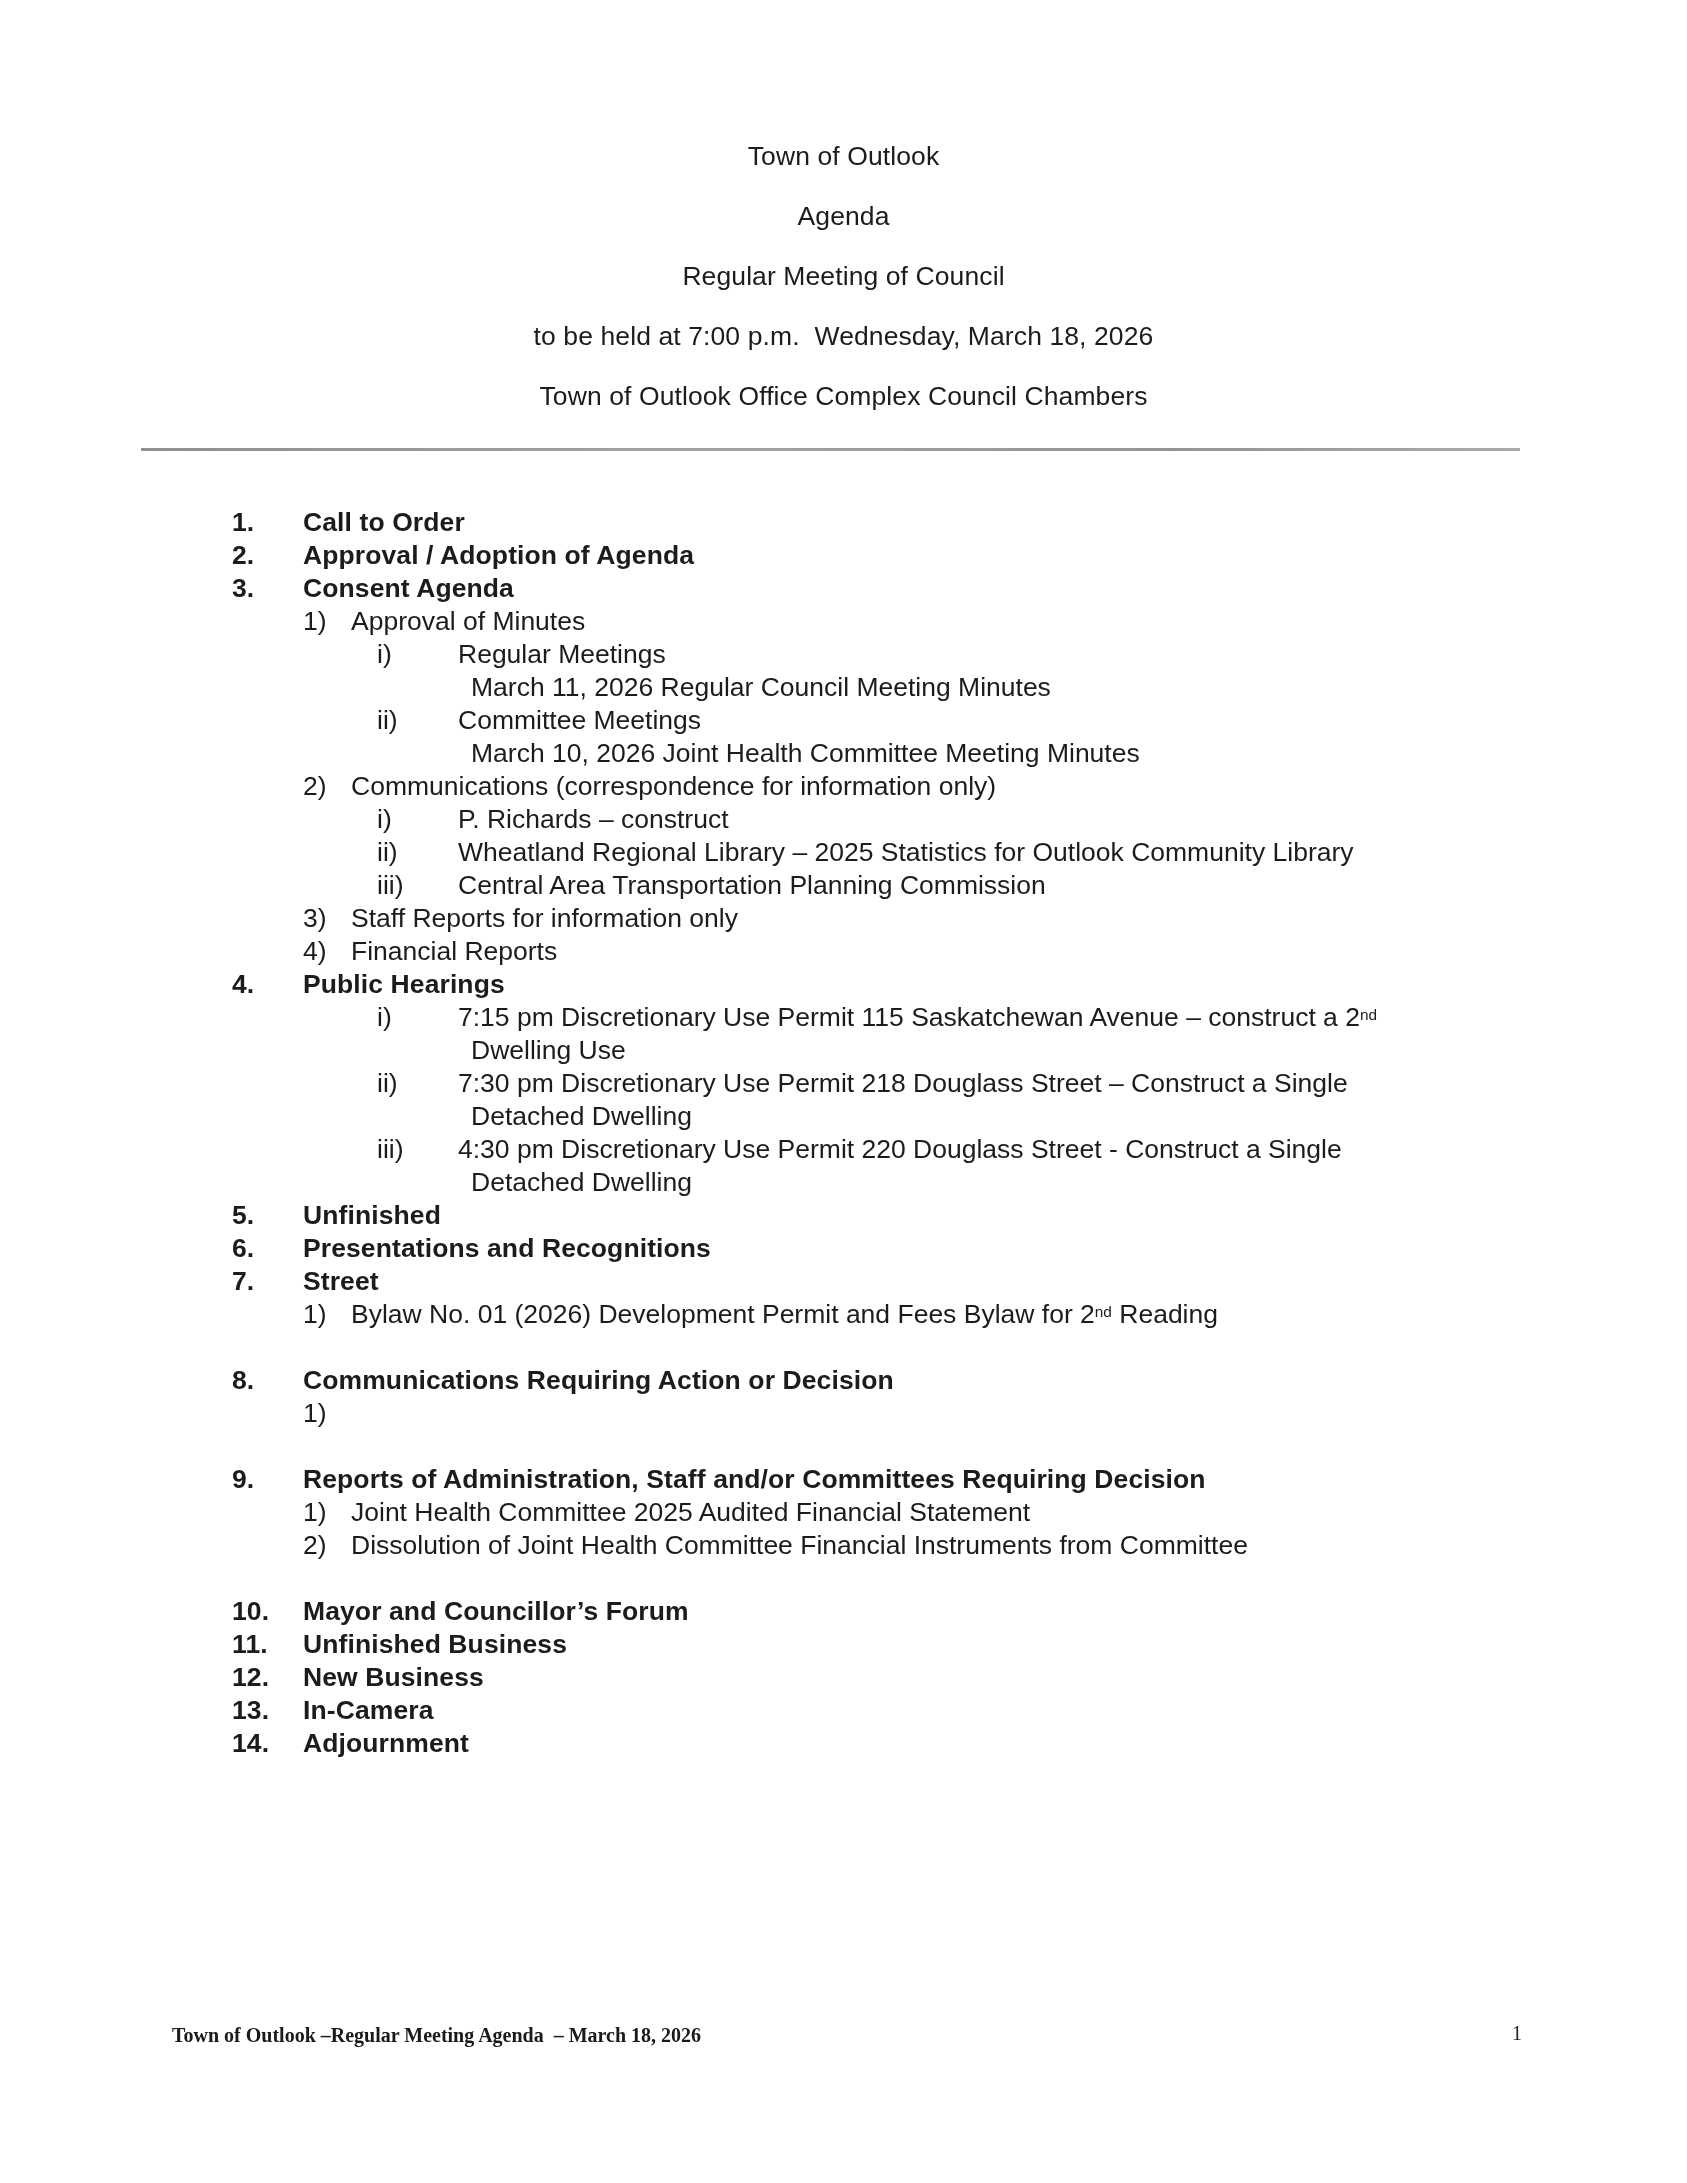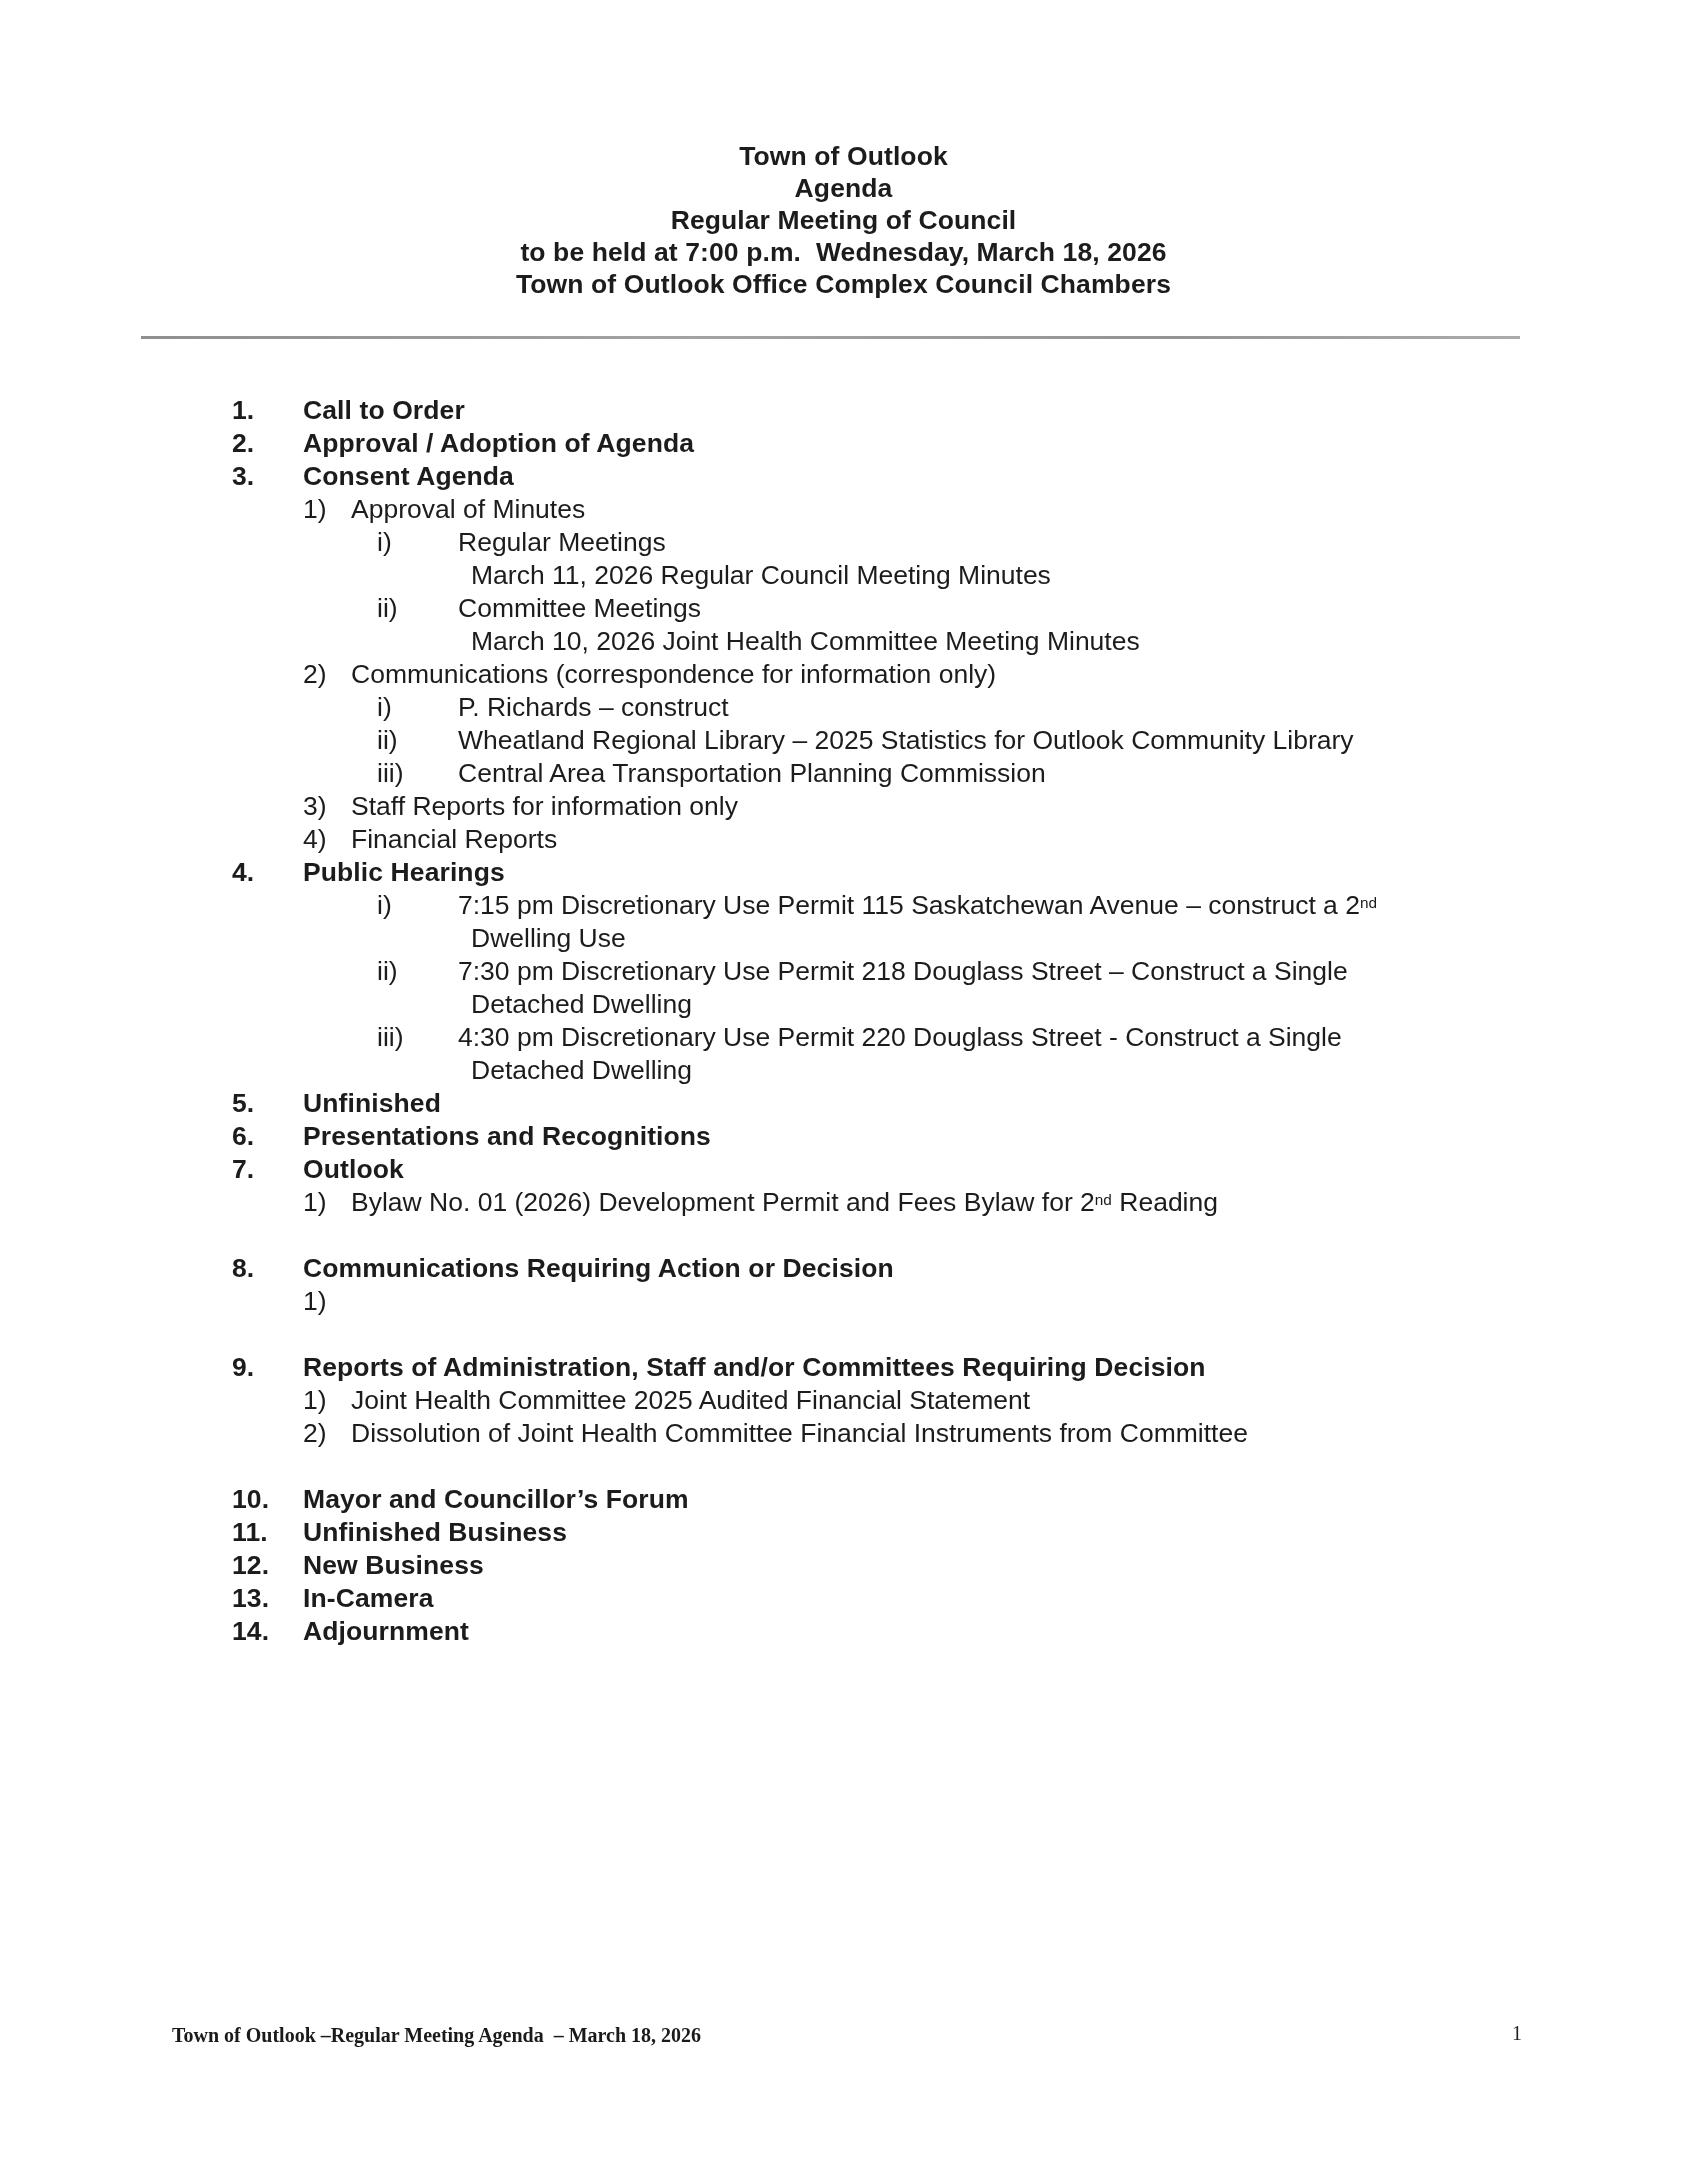--- a/index.html
+++ b/index.html
@@ -16,23 +16,24 @@
     overflow: hidden;
   }
   
   .doc-header {
     margin-top: 140px;
     text-align: center;
   }
   .hline {
     font-size: 26.5px;
     line-height: 32px;
-    font-weight: 700;
+    font-weight: 400;
     white-space: pre-wrap;
     letter-spacing: 0.1px;
+    margin-top: 28px;
   }
   
   .divider {
     margin-top: 36px;
     margin-left: 141px;
     width: 1379px;
     height: 3.3px;
     background: linear-gradient(90deg, #8f8f8f, #a3a3a3 40%, #949494 75%, #ababab);
   }
   
@@ -116,21 +117,21 @@
     <div class="row t-sub"><span class="marker">4)</span><span class="text">Financial Reports</span></div>
     <div class="row t-section"><span class="marker">4.</span><span class="text">Public Hearings</span></div>
     <div class="row t-rsub"><span class="marker">i)</span><span class="text">7:15 pm Discretionary Use Permit 115 Saskatchewan Avenue – construct a 2<sup>nd</sup></span></div>
     <div class="row t-cont"><span class="text">Dwelling Use</span></div>
     <div class="row t-rsub"><span class="marker">ii)</span><span class="text">7:30 pm Discretionary Use Permit 218 Douglass Street – Construct a Single</span></div>
     <div class="row t-cont"><span class="text">Detached Dwelling</span></div>
     <div class="row t-rsub"><span class="marker">iii)</span><span class="text">4:30 pm Discretionary Use Permit 220 Douglass Street - Construct a Single</span></div>
     <div class="row t-cont"><span class="text">Detached Dwelling</span></div>
     <div class="row t-section"><span class="marker">5.</span><span class="text">Unfinished</span></div>
     <div class="row t-section"><span class="marker">6.</span><span class="text">Presentations and Recognitions</span></div>
-    <div class="row t-section"><span class="marker">7.</span><span class="text">Outlook</span></div>
+    <div class="row t-section"><span class="marker">7.</span><span class="text">Street</span></div>
     <div class="row t-sub"><span class="marker">1)</span><span class="text">Bylaw No. 01 (2026) Development Permit and Fees Bylaw for 2<sup>nd</sup> Reading</span></div>
     <div class="row t-blank"></div>
     <div class="row t-section"><span class="marker">8.</span><span class="text">Communications Requiring Action or Decision</span></div>
     <div class="row t-sub"><span class="marker">1)</span></div>
     <div class="row t-blank"></div>
     <div class="row t-section"><span class="marker">9.</span><span class="text">Reports of Administration, Staff and/or Committees Requiring Decision</span></div>
     <div class="row t-sub"><span class="marker">1)</span><span class="text">Joint Health Committee 2025 Audited Financial Statement</span></div>
     <div class="row t-sub"><span class="marker">2)</span><span class="text">Dissolution of Joint Health Committee Financial Instruments from Committee</span></div>
     <div class="row t-blank"></div>
     <div class="row t-section"><span class="marker">10.</span><span class="text">Mayor and Councillor’s Forum</span></div>

